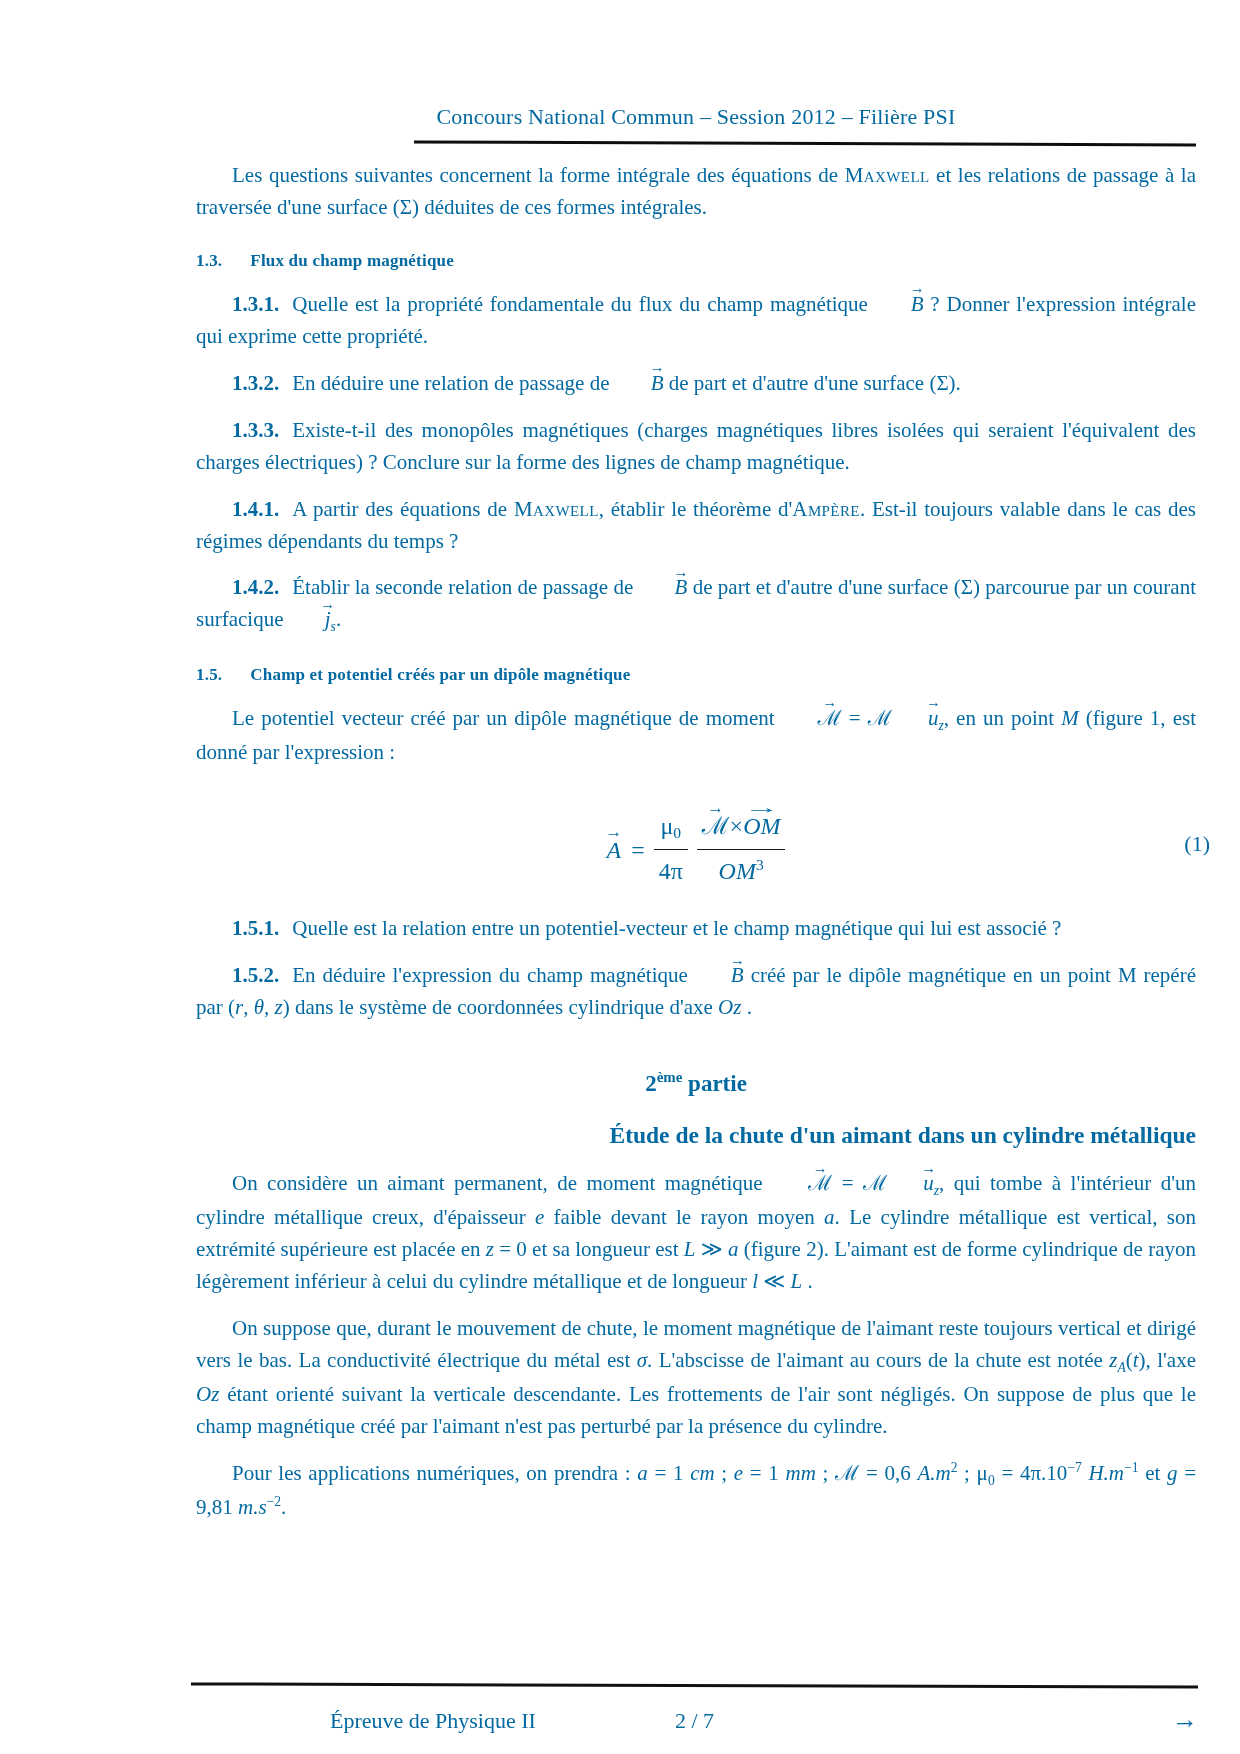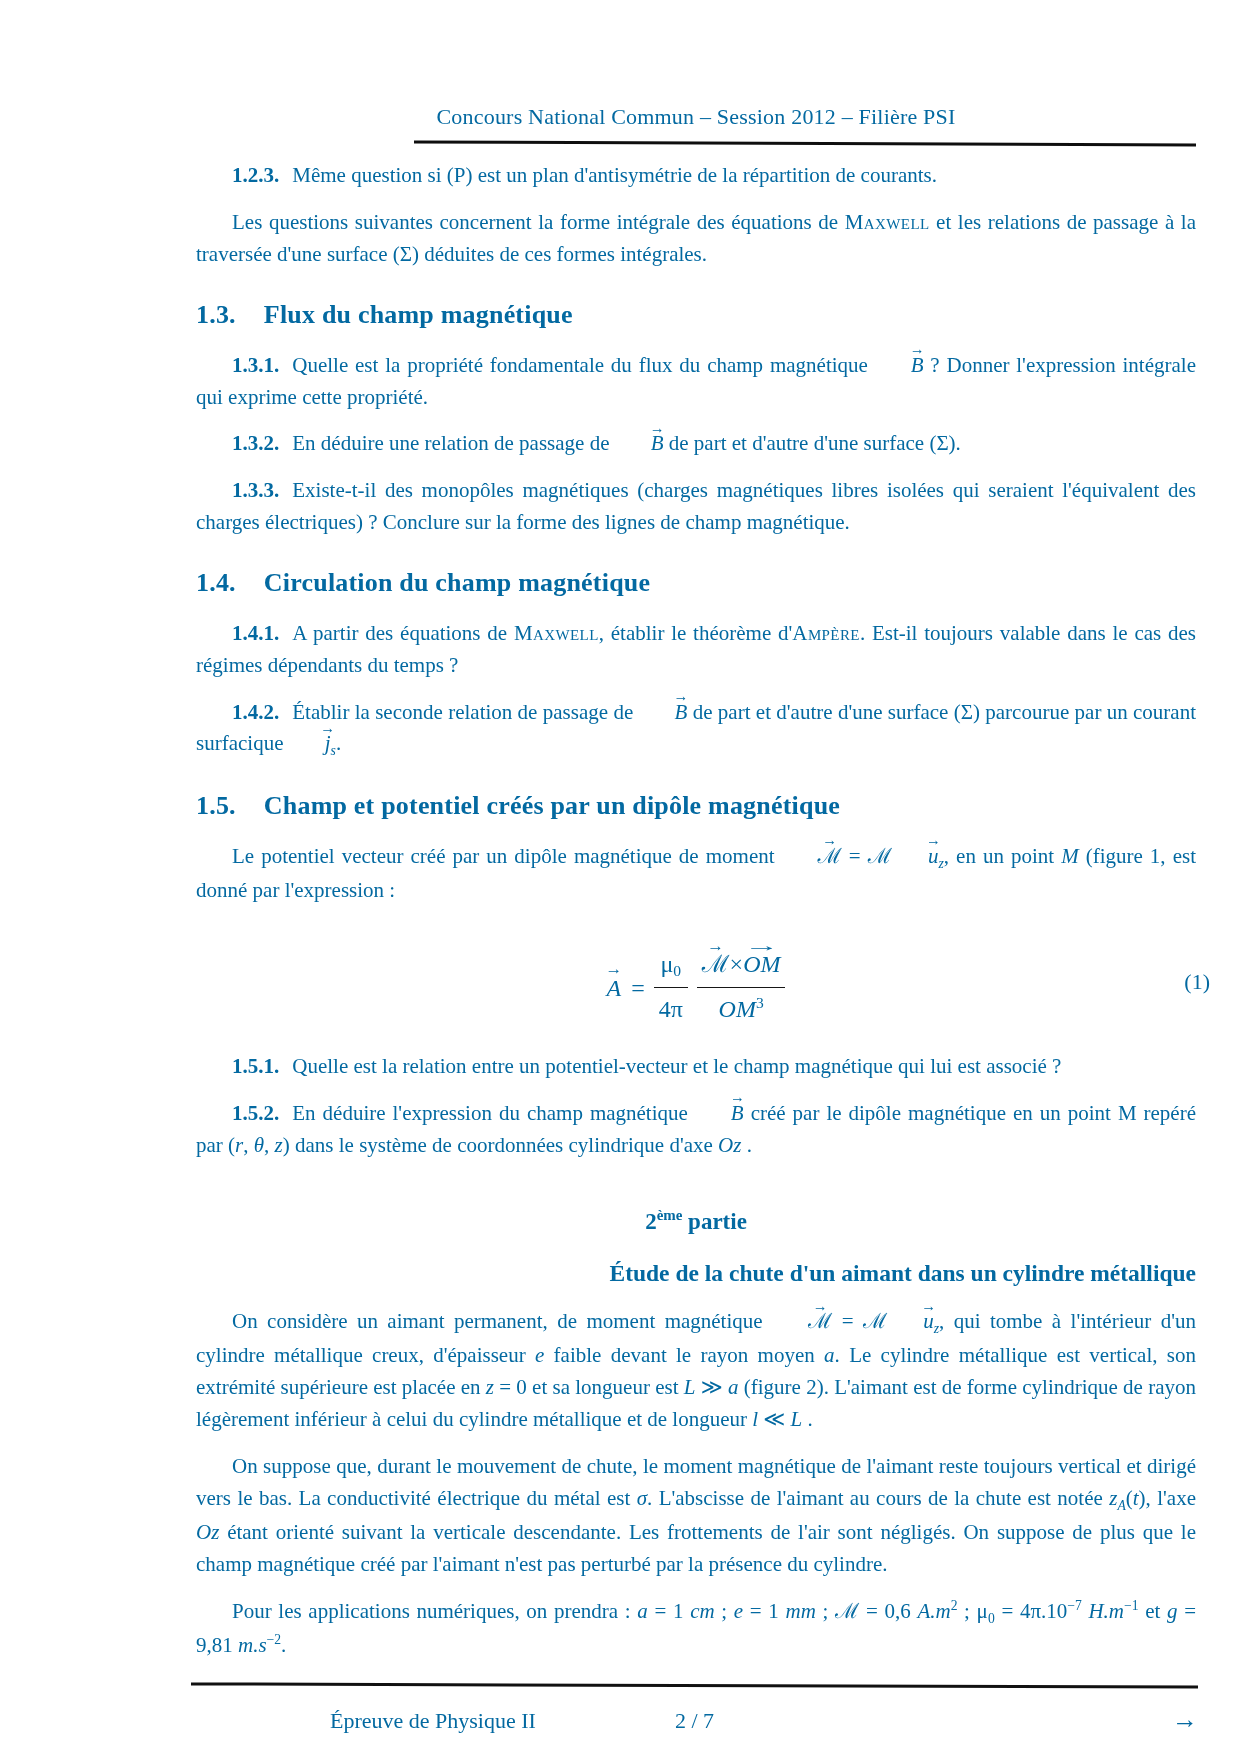--- a/index.html
+++ b/index.html
@@ -26,21 +26,21 @@
     transform:rotate(0.22deg);
   }
   p.q, p.body-par {
     margin:15px 0 0 0;
     text-align:justify;
     text-indent:36px;
   }
   .qnum { font-weight:bold; margin-right:13px; }
   h2.sect {
     margin:24px 0 2px 0;
-    font-size:26px; font-weight:bold;
+    font-size:17px; font-weight:bold;
     letter-spacing:0.2px;
   }
   .h2num { margin-right:28px; }
   
   .v { position:relative; display:inline-block; }
   .v i { font-style:italic; }
   .v::before {
     content:"→";
     position:absolute; left:50%; top:-0.80em;
     transform:translateX(-50%);
@@ -93,45 +93,39 @@
   .footer-row .f-right { flex:1; text-align:right; font-size:26px; }
 </style>
 </head>
 <body>
 
 <div class="page">
 
   <div class="header-title">Concours National Commun – Session 2012 – Filière PSI</div>
   <div class="header-rule"></div>
 
-  <p class="q">
-    <b class="qnum">1.2.3.</b><span>Même question si (P) est un plan d'antisymétrie de la répartition de courants.</span>
-  </p>
 
   <p class="body-par">Les questions suivantes concernent la forme intégrale des équations de <span class="sc">Maxwell</span> et les relations de passage à la traversée d'une surface (Σ) déduites de ces formes intégrales.</p>
 
   <h2 class="sect">
     <span class="h2num">1.3.</span><span>Flux du champ magnétique</span>
   </h2>
 
   <p class="q">
     <b class="qnum">1.3.1.</b><span>Quelle est la propriété fondamentale du flux du champ magnétique <span class="v"><i>B</i></span> ? Donner l'expression intégrale qui exprime cette propriété.</span>
   </p>
 
   <p class="q">
     <b class="qnum">1.3.2.</b><span>En déduire une relation de passage de <span class="v"><i>B</i></span> de part et d'autre d'une surface (Σ).</span>
   </p>
 
   <p class="q">
     <b class="qnum">1.3.3.</b><span>Existe-t-il des monopôles magnétiques (charges magnétiques libres isolées qui seraient l'équivalent des charges électriques) ? Conclure sur la forme des lignes de champ magnétique.</span>
   </p>
 
-  <h2 class="sect">
-    <span class="h2num">1.4.</span><span>Circulation du champ magnétique</span>
-  </h2>
 
   <p class="q">
     <b class="qnum">1.4.1.</b><span>A partir des équations de <span class="sc">Maxwell</span>, établir le théorème d'<span class="sc">Ampère</span>. Est-il toujours valable dans le cas des régimes dépendants du temps ?</span>
   </p>
 
   <p class="q">
     <b class="qnum">1.4.2.</b><span>Établir la seconde relation de passage de <span class="v"><i>B</i></span> de part et d'autre d'une surface (Σ) parcourue par un courant surfacique <span class="v"><i>j</i></span><sub><i>s</i></sub>.</span>
   </p>
 
   <h2 class="sect">

